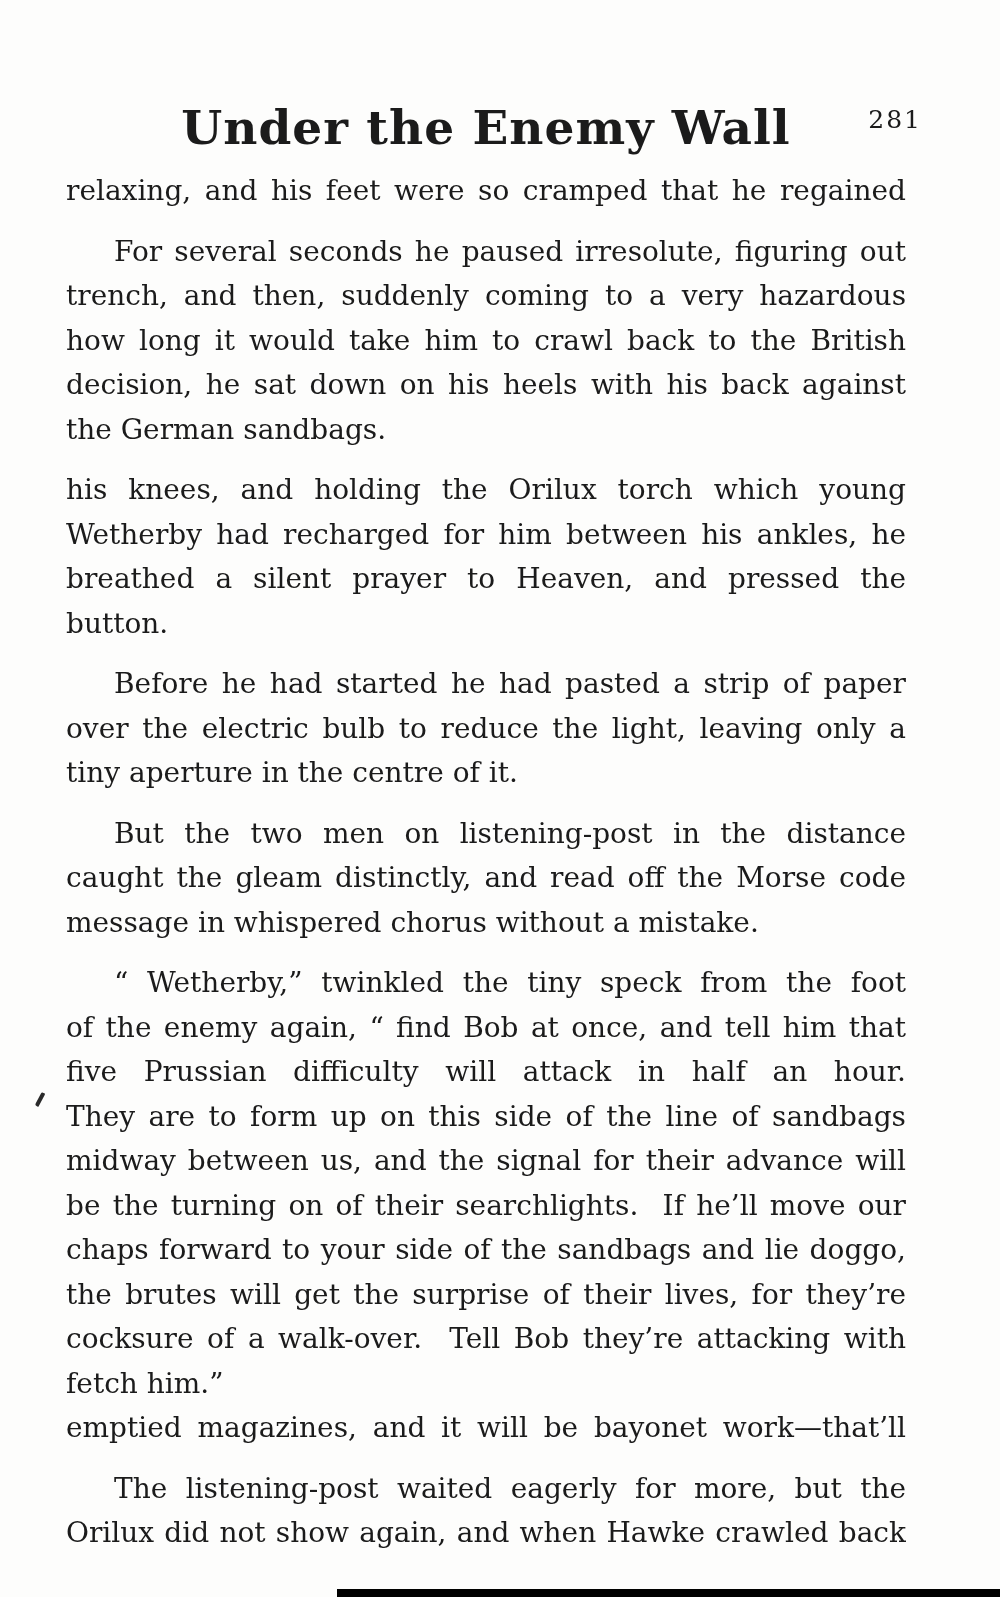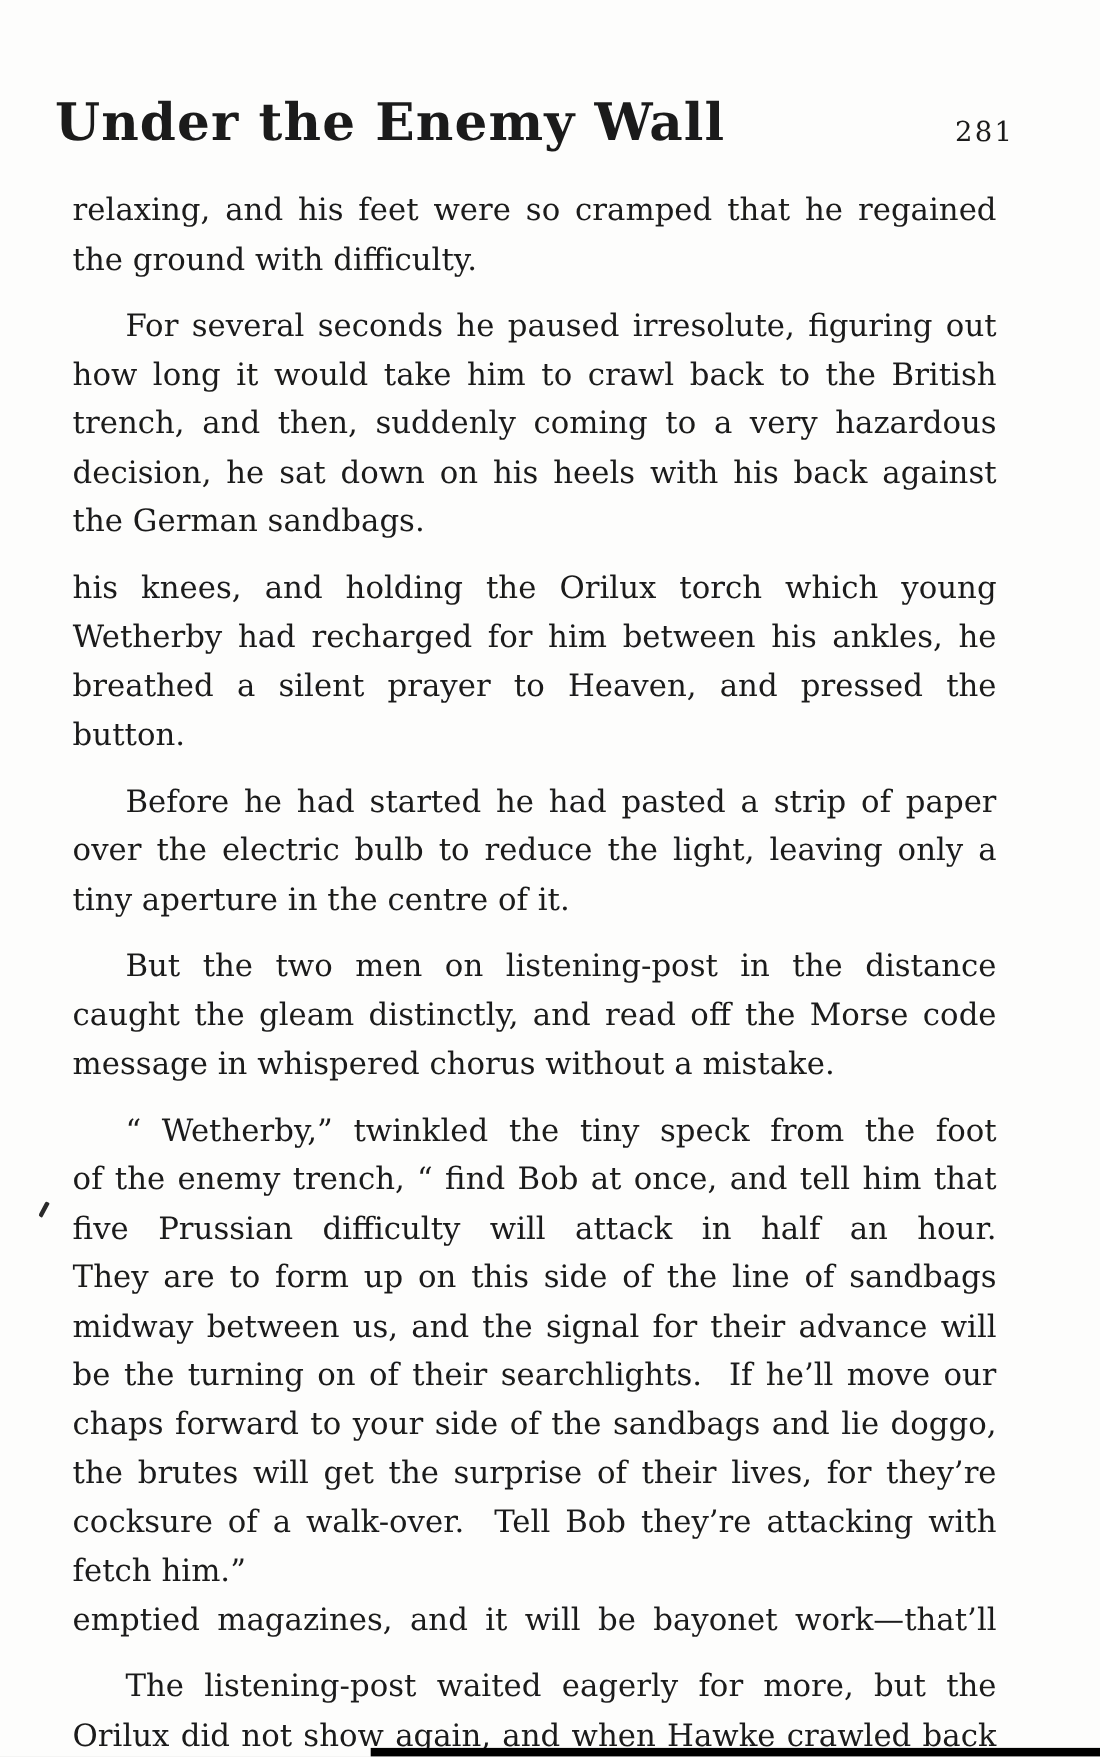--- a/index.html
+++ b/index.html
@@ -15,22 +15,22 @@
   .header {
     position: absolute;
     left: 50px;
     top: 86px;
     width: 872px;
     height: 60px;
   }
   .title {
     position: absolute;
     left: 0; right: 0;
-    top: 0;
-    text-align: left;
+    top: 16px;
+    text-align: center;
     font-size: 47px;
     line-height: 52px;
     font-weight: bold;
     letter-spacing: 1px;
     white-space: nowrap;
   }
   .page-number {
     position: absolute;
     right: 0;
     top: 16px;
@@ -82,26 +82,25 @@
 <div class="page">
 
   <div class="header">
     <div class="title">Under the Enemy Wall</div>
     <div class="page-number">281</div>
   </div>
 
   <div class="text-block">
       <div class="paragraph">
         <div class="line">relaxing, and his feet were so cramped that he regained</div>
-        <div class="line line--end">the ground with difficulty.</div>
       </div>
       <div class="paragraph">
         <div class="line line--indent">For several seconds he paused irresolute, figuring out</div>
+        <div class="line">trench, and then, suddenly coming to a very hazardous</div>
         <div class="line">how long it would take him to crawl back to the British</div>
-        <div class="line">trench, and then, suddenly coming to a very hazardous</div>
         <div class="line">decision, he sat down on his heels with his back against</div>
         <div class="line line--end">the German sandbags.</div>
       </div>
       <div class="paragraph">
         <div class="line">his knees, and holding the Orilux torch which young</div>
         <div class="line">Wetherby had recharged for him between his ankles, he</div>
         <div class="line">breathed a silent prayer to Heaven, and pressed the</div>
         <div class="line line--end">button.</div>
       </div>
       <div class="paragraph">
@@ -109,21 +108,21 @@
         <div class="line">over the electric bulb to reduce the light, leaving only a</div>
         <div class="line line--end">tiny aperture in the centre of it.</div>
       </div>
       <div class="paragraph">
         <div class="line line--indent">But the two men on listening-post in the distance</div>
         <div class="line">caught the gleam distinctly, and read off the Morse code</div>
         <div class="line line--end">message in whispered chorus without a mistake.</div>
       </div>
       <div class="paragraph">
         <div class="line line--indent">“ Wetherby,” twinkled the tiny speck from the foot</div>
-        <div class="line">of the enemy trench, “ find Bob at once, and tell him that</div>
+        <div class="line">of the enemy again, “ find Bob at once, and tell him that</div>
         <div class="line">five Prussian difficulty will attack in half an hour.</div>
         <div class="line">They are to form up on this side of the line of sandbags</div>
         <div class="line">midway between us, and the signal for their advance will</div>
         <div class="line">be the turning on of their searchlights.&nbsp; If he’ll move our</div>
         <div class="line">chaps forward to your side of the sandbags and lie doggo,</div>
         <div class="line">the brutes will get the surprise of their lives, for they’re</div>
         <div class="line">cocksure of a walk-over.&nbsp; Tell Bob they’re attacking with</div>
         <div class="line line--end">fetch him.”</div>
         <div class="line">emptied magazines, and it will be bayonet work—that’ll</div>
       </div>

